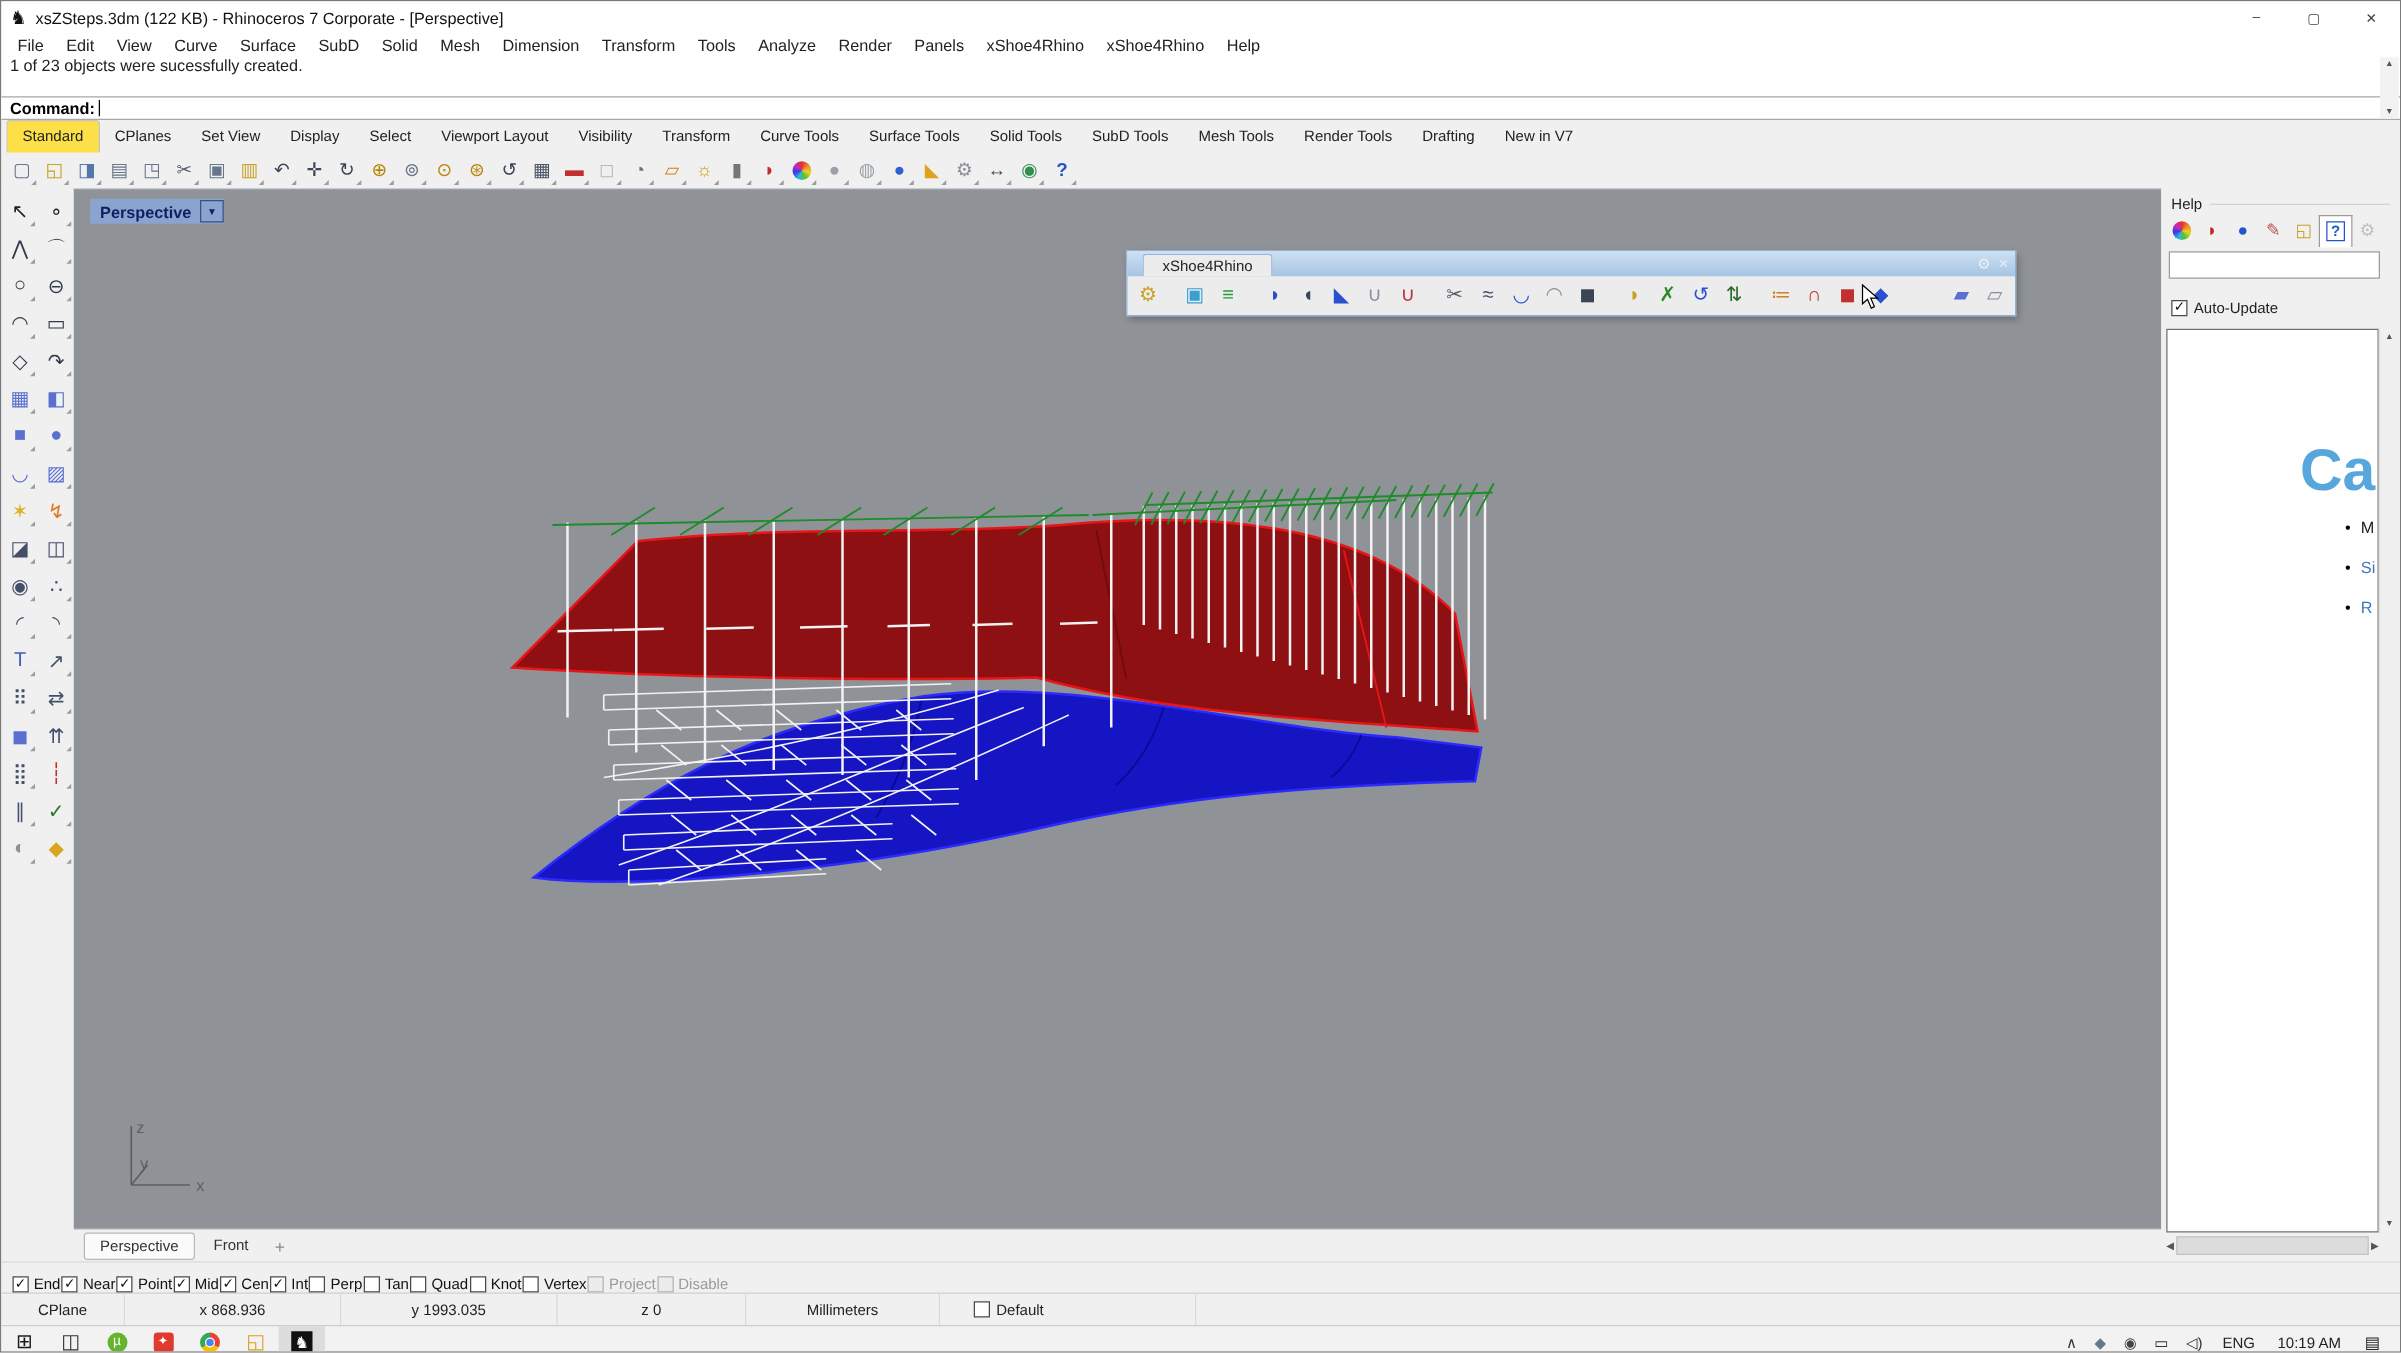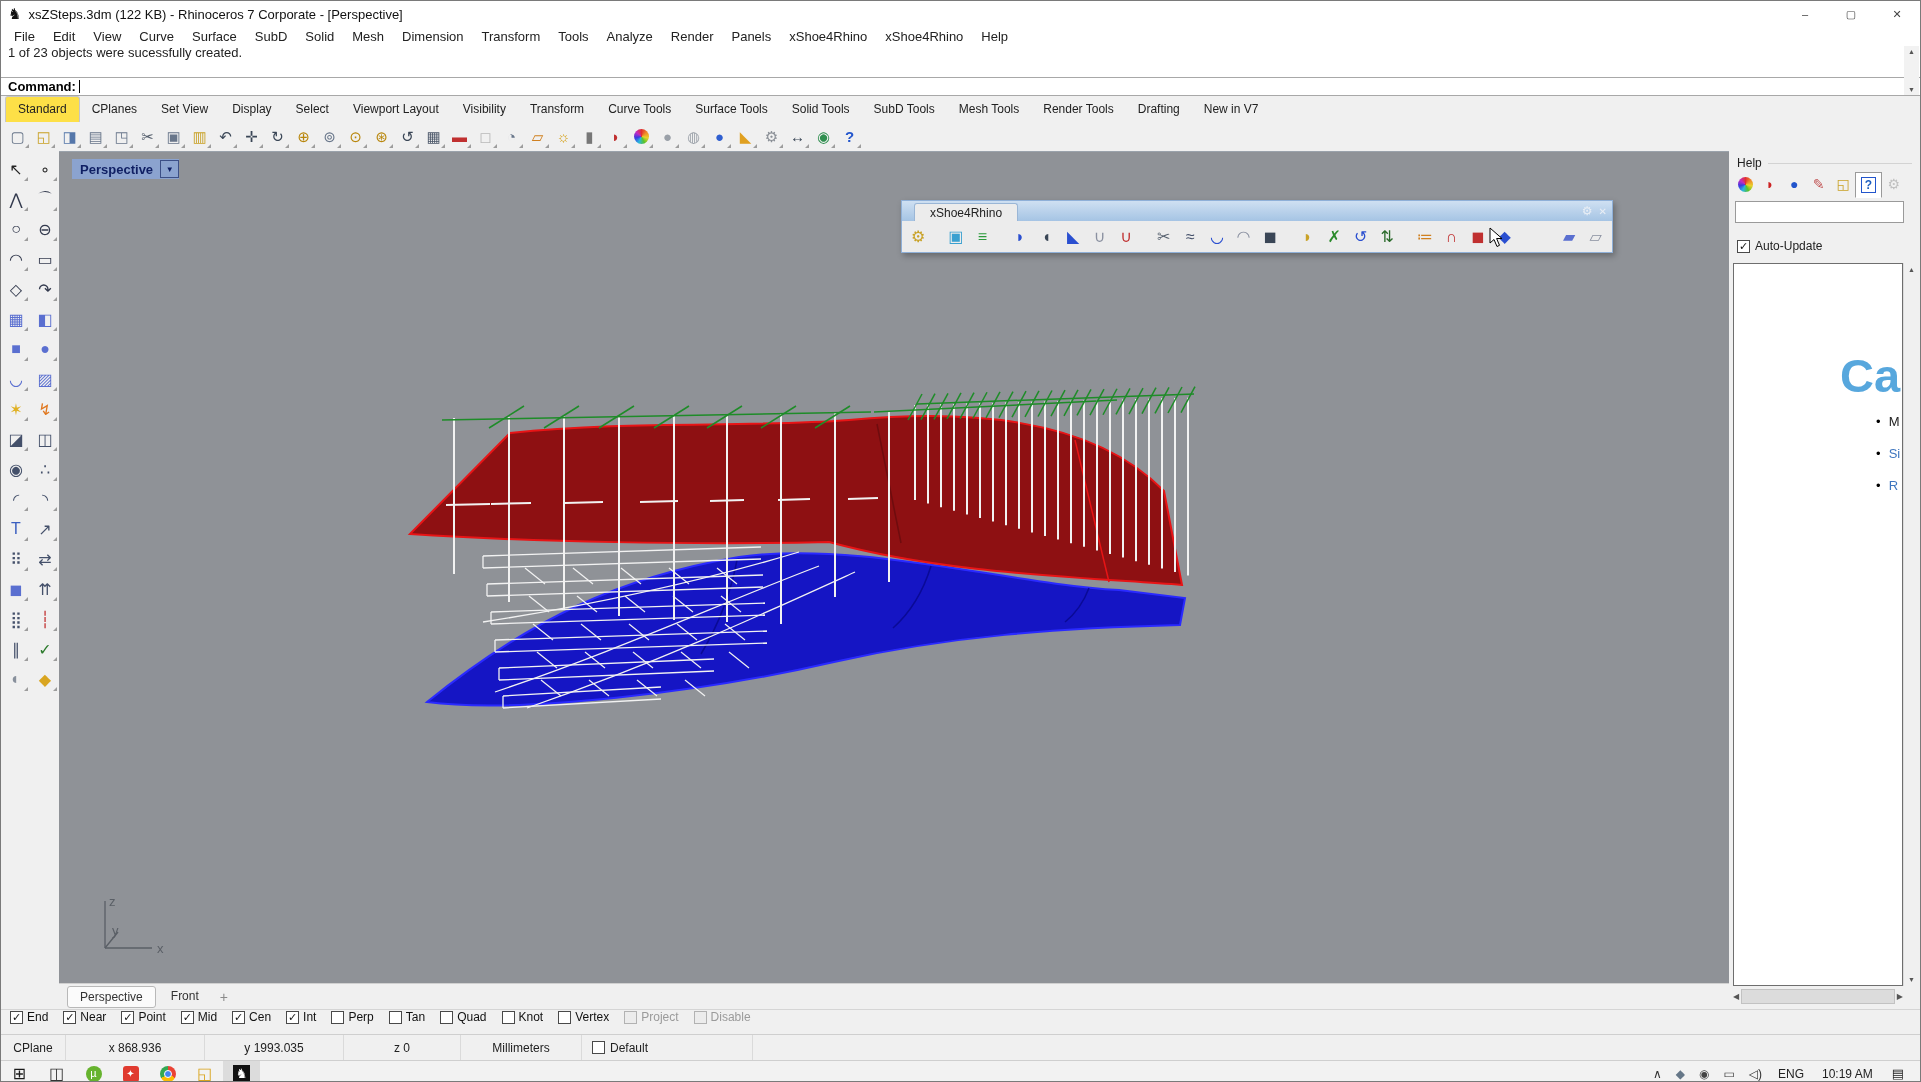--- a/index.html
+++ b/index.html
@@ -63,30 +63,30 @@
   .hp-bullets{position:absolute;left:142px;top:150px;margin:0;padding:0;list-style:none;width:200px;}
   .hp-bullets li{display:flex;gap:8px;margin-bottom:17px;font-size:13px;}
   .hp-bullets .dot{color:#000;}
   .hp-bullets .dark{color:#222;}
   .hp-bullets .link{color:var(--help-link,#3f76bf);}
   .hp-vscroll{position:absolute;right:1px;top:112px;bottom:23px;width:15px;background:#f0f0f0;border-left:1px solid #dcdcdc;display:flex;flex-direction:column;justify-content:space-between;align-items:center;font-size:7px;color:#555;}
   .hp-vscroll span{padding:3px 0;}
   .hp-hscroll{position:absolute;left:4px;right:17px;bottom:4px;height:17px;background:#f0f0f0;display:flex;align-items:center;justify-content:space-between;font-size:8px;color:#555;}
   .hp-hthumb{flex:1;height:13px;margin:0 2px;background:#dcdcdc;border:1px solid #c2c2c2;}
   
-  .osnaprow{height:24px;display:flex;align-items:flex-start;gap:15px;padding-left:9px;font-size:12px;color:#111;background:#f0f0f0;border-top:1px solid #d5d5d5;}
+  .osnaprow{height:24px;display:flex;align-items:flex-end;gap:1px;padding-left:9px;font-size:12px;color:#111;background:#f0f0f0;border-top:1px solid #d5d5d5;}
   .osnap-item{display:flex;align-items:center;gap:4px;}
   .cb{width:13px;height:13px;background:#fff;border:1px solid #494949;font-size:11px;line-height:11px;display:flex;align-items:center;justify-content:center;color:#111;box-sizing:border-box;}
   .cb.checked::after{content:"✓";}
   .cb.disabled{border-color:#b2b2b2;background:#ececec;}
   .osnap-item.disabled .lbl{color:#9a9a9a;}
   
   .statusbar{height:25px;display:flex;align-items:stretch;font-size:12px;color:#222;background:#f0f0f0;border-top:1px solid #cfcfcf;}
   .coords,.toggles{display:flex;align-items:stretch;}
-  .seg{display:flex;align-items:center;justify-content:center;border-right:1px solid #dadada;padding:0 10px;white-space:nowrap;}
+  .seg{display:flex;align-items:center;justify-content:center;border-right:1px solid #dadada;padding:0 27px;white-space:nowrap;}
   .coords .seg:nth-of-type(1){width:44px;}
   .coords .seg:nth-of-type(2){width:118px;}
   .coords .seg:nth-of-type(3){width:118px;}
   .coords .seg:nth-of-type(4){width:96px;}
   .coords .seg:nth-of-type(5){width:100px;}
   .seg.default{width:150px;justify-content:flex-start;gap:5px;}
   .toggles .seg.active{background:#d4dde8;font-weight:bold;}
   
   .taskbar{height:25px;background:#f2f2f2;border-top:1px solid #cfcfcf;display:flex;align-items:stretch;}
   .tb-apps{display:flex;}

